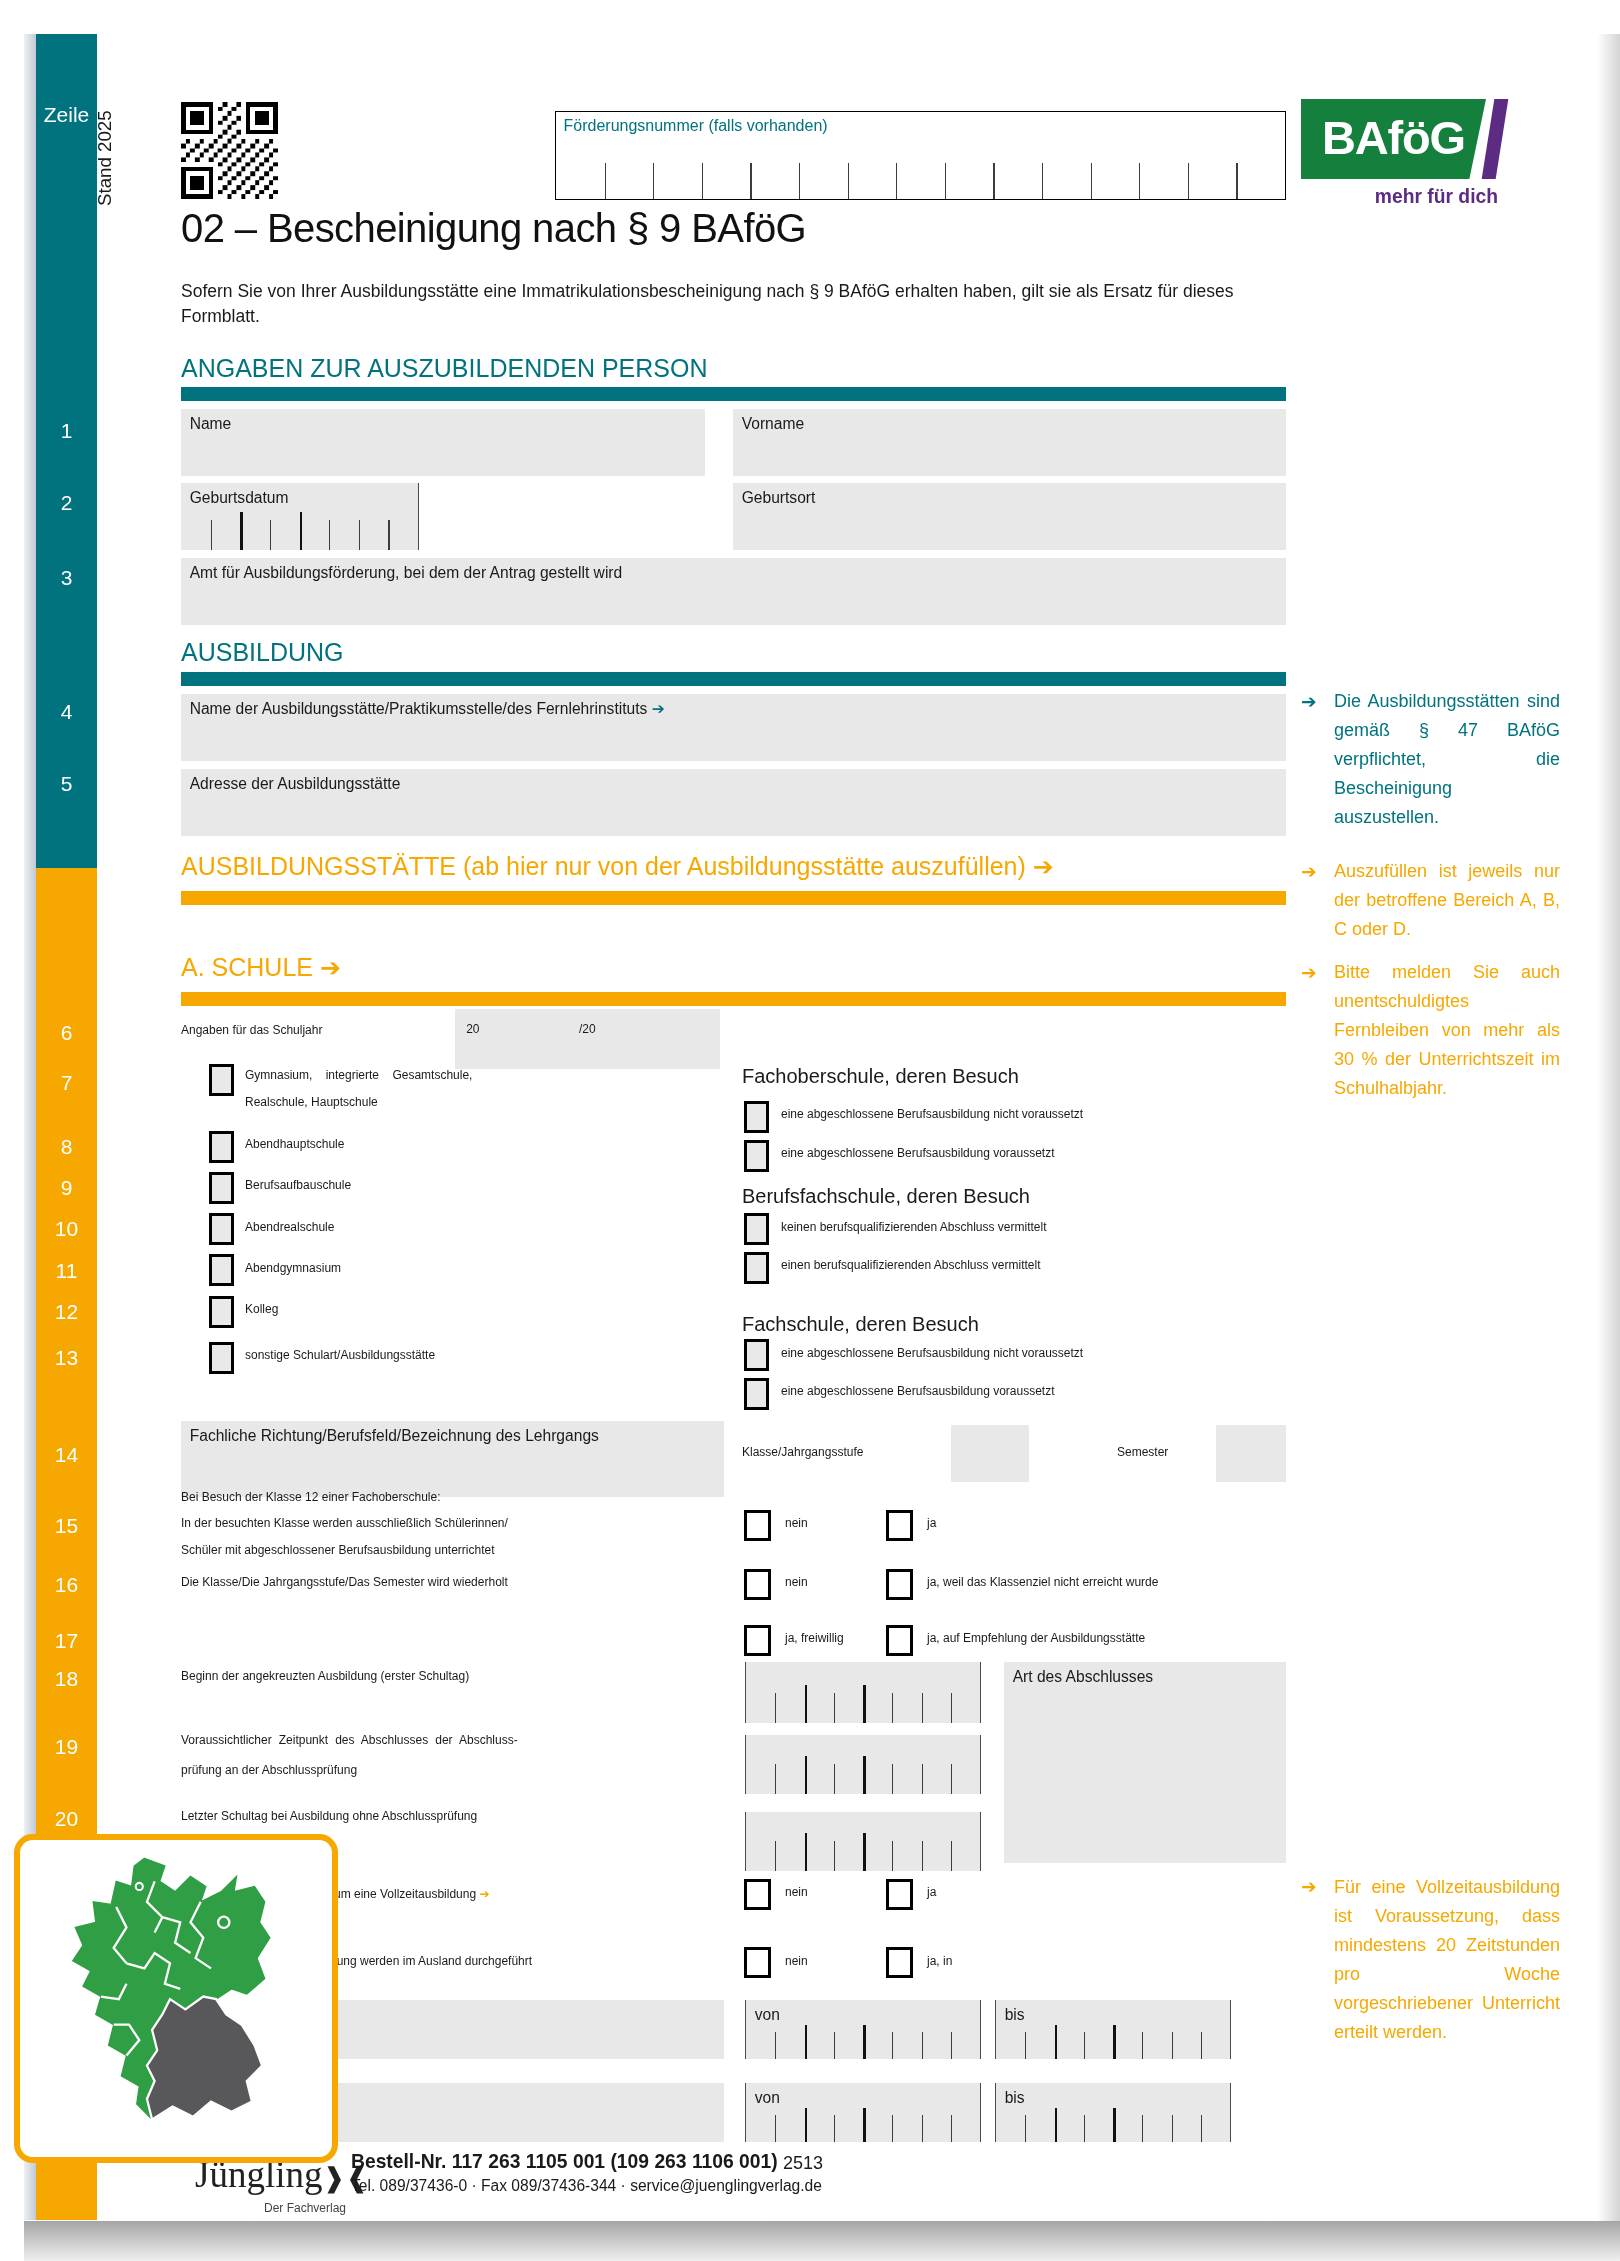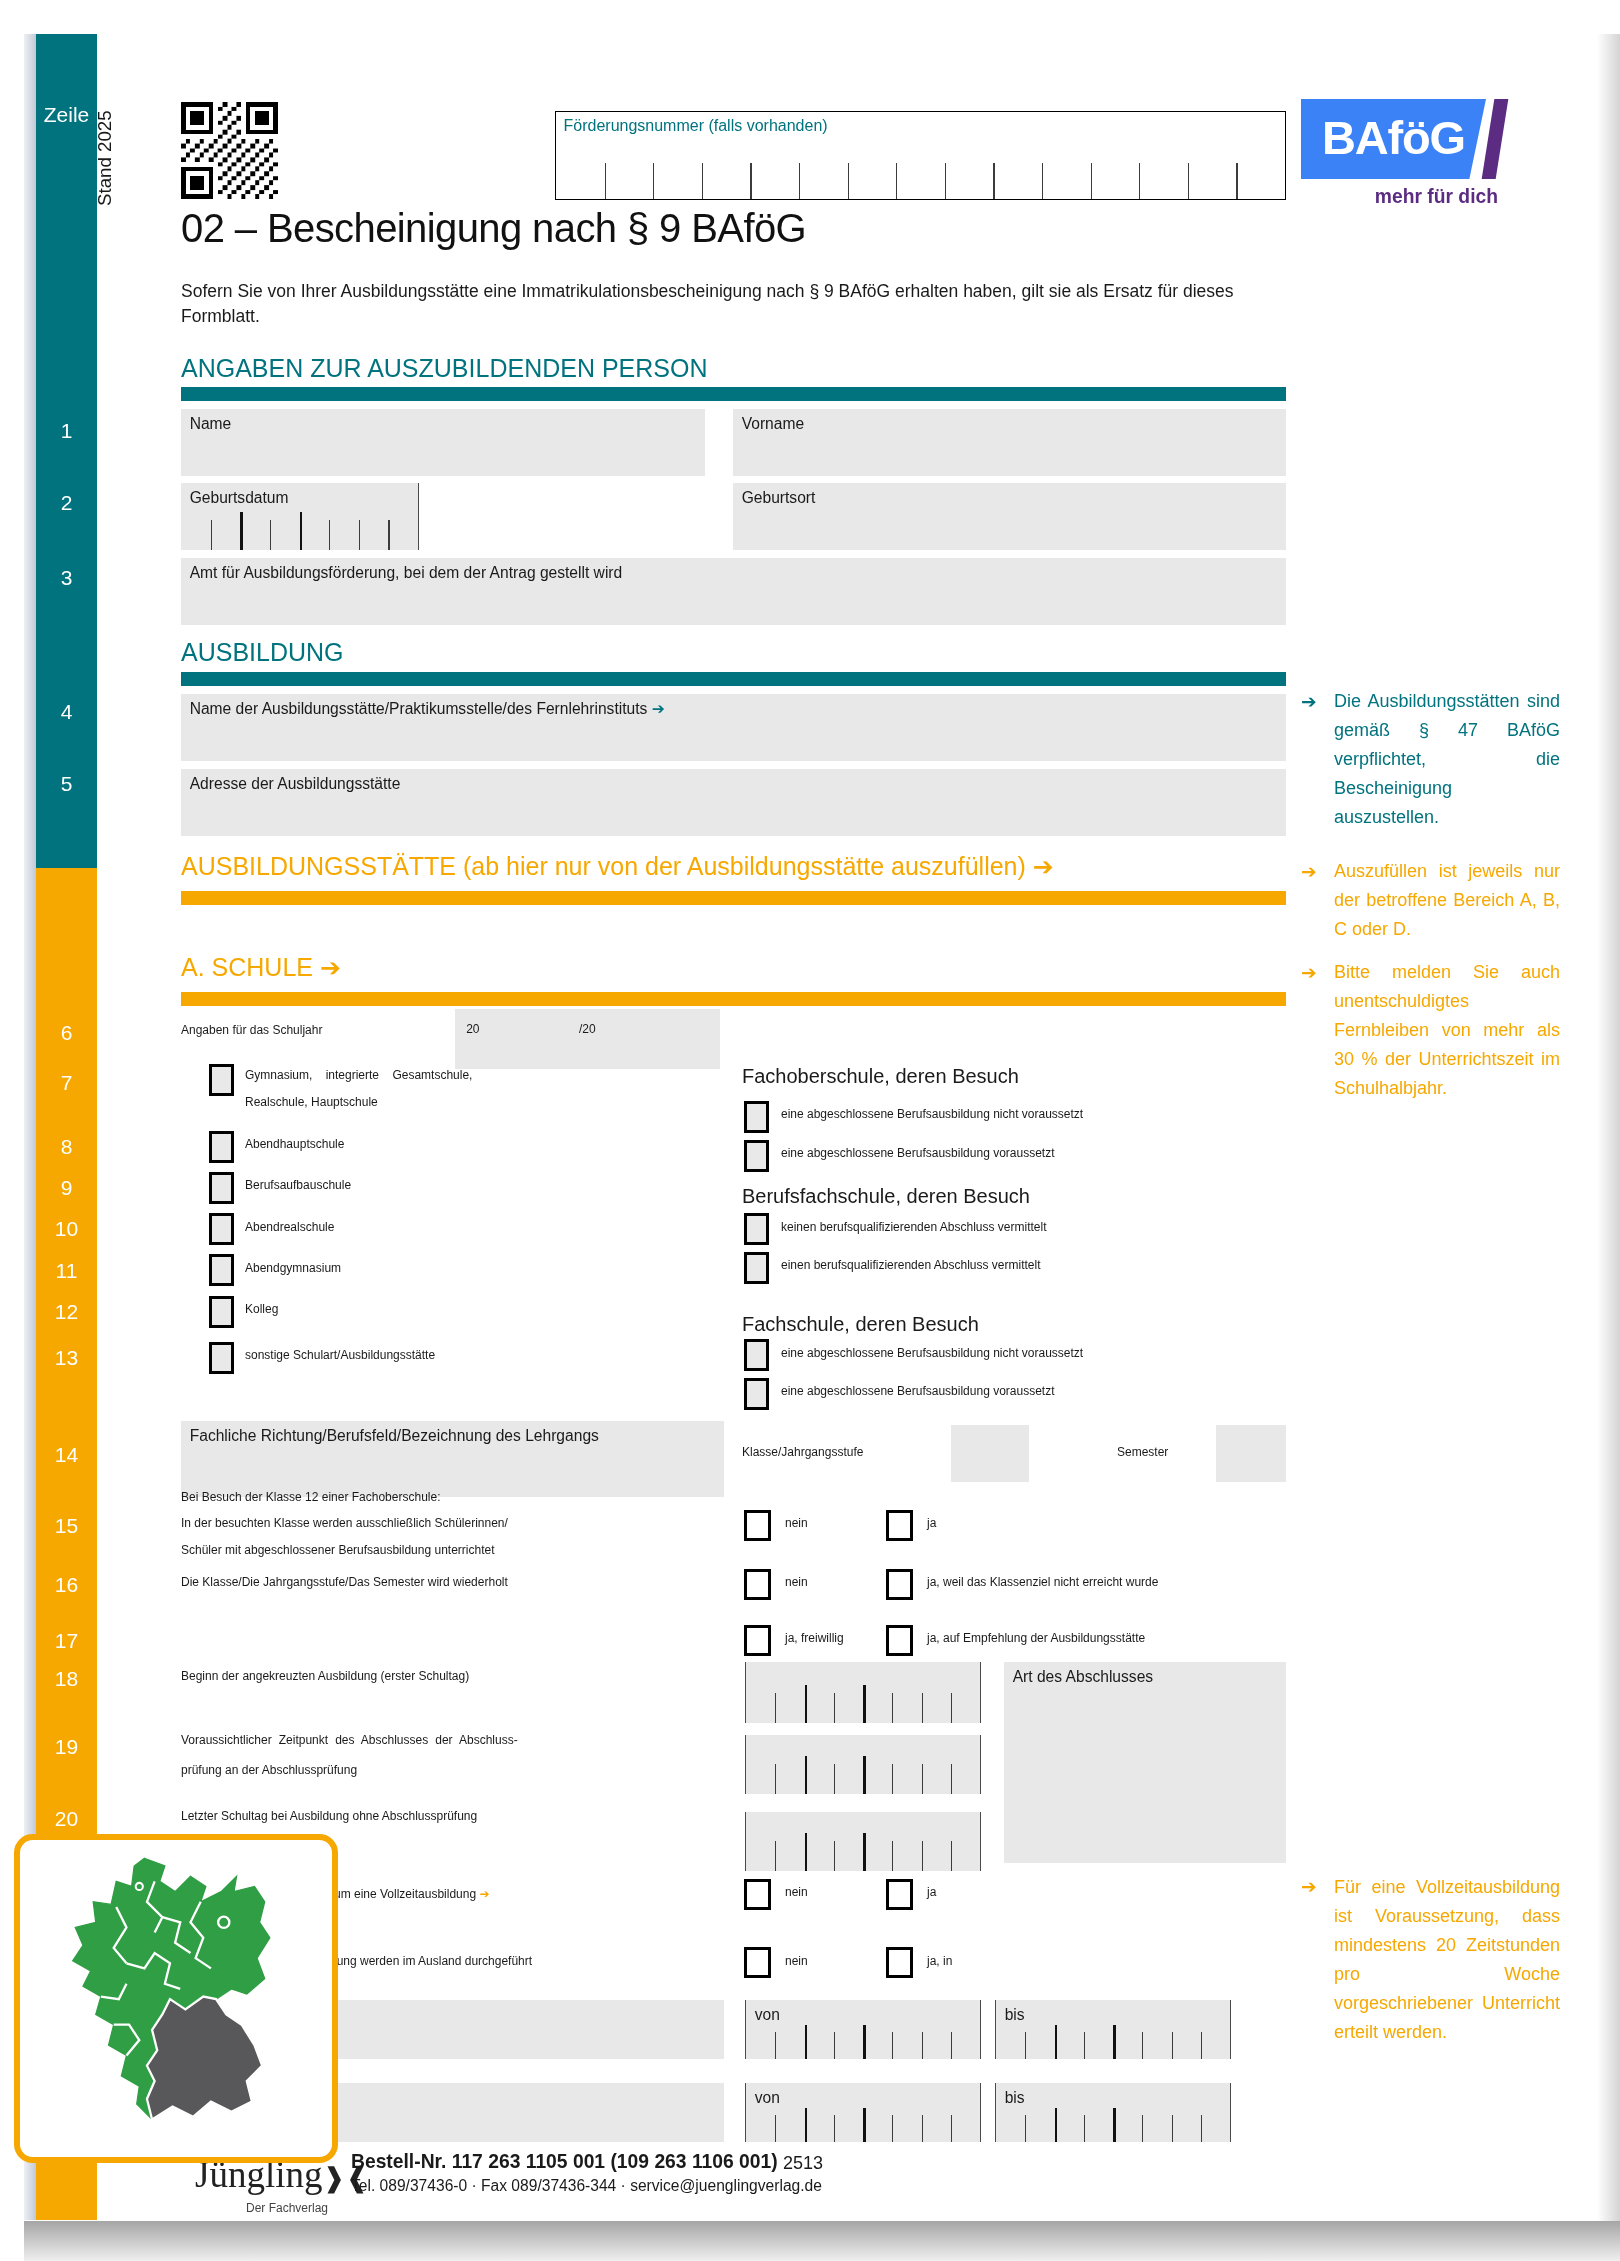--- a/index.html
+++ b/index.html
@@ -38,29 +38,29 @@
   .hdr{font-size:20px;white-space:nowrap;}
   .note{font-size:18px;line-height:29px;text-align:justify;}
   .note.t{color:#00737F;}
   .note.o{color:#F6A800;}
   .arrow{font-weight:bold;}
   .arrow.t{color:#00737F;}
   .arrow.o{color:#F6A800;}
   
   .fnr{left:555px;top:111px;width:731px;height:89px;background:#fff;border:1.2px solid #000;box-sizing:border-box;}
   .fnr-label{position:absolute;left:7.5px;top:5px;font-size:16px;color:#00737F;}
-  .logo{left:1301px;top:99px;width:185px;height:80px;background:#3b82f6;clip-path:polygon(0 0,100% 0,91% 100%,0 100%);
+  .logo{left:1301px;top:99px;width:185px;height:80px;background:#15803d;clip-path:polygon(0 0,100% 0,91% 100%,0 100%);
         color:#fff;font-size:47px;font-weight:bold;letter-spacing:-1.2px;text-align:center;line-height:77px;}
   .logo-stripe{left:1488px;top:99px;width:13.7px;height:80px;background:#5B2C82;transform:skewX(-9deg);}
   .logo-tag{left:1301px;top:186px;width:197px;text-align:right;color:#5B2C82;font-size:19.3px;font-weight:bold;}
   
   .mapbox{left:13.7px;top:1834px;width:312px;height:317px;background:#fff;border:6.2px solid #F6A800;border-radius:18.7px;z-index:6;}
   
   .brand{font-family:"Liberation Serif","DejaVu Serif",serif;font-size:37px;color:#222;}
-  .brand-tag{font-size:12px;color:#444;}
+  .brand-tag{font-size:12px;color:#444;margin-left:18px;}
   .f-bold{font-size:19.3px;font-weight:bold;}
   .f-small{font-size:15.6px;}
   .code{font-size:18px;}
 </style>
 </head>
 <body>
 
 <div class="page">
 
   <div class="abs shadow-left"></div>

